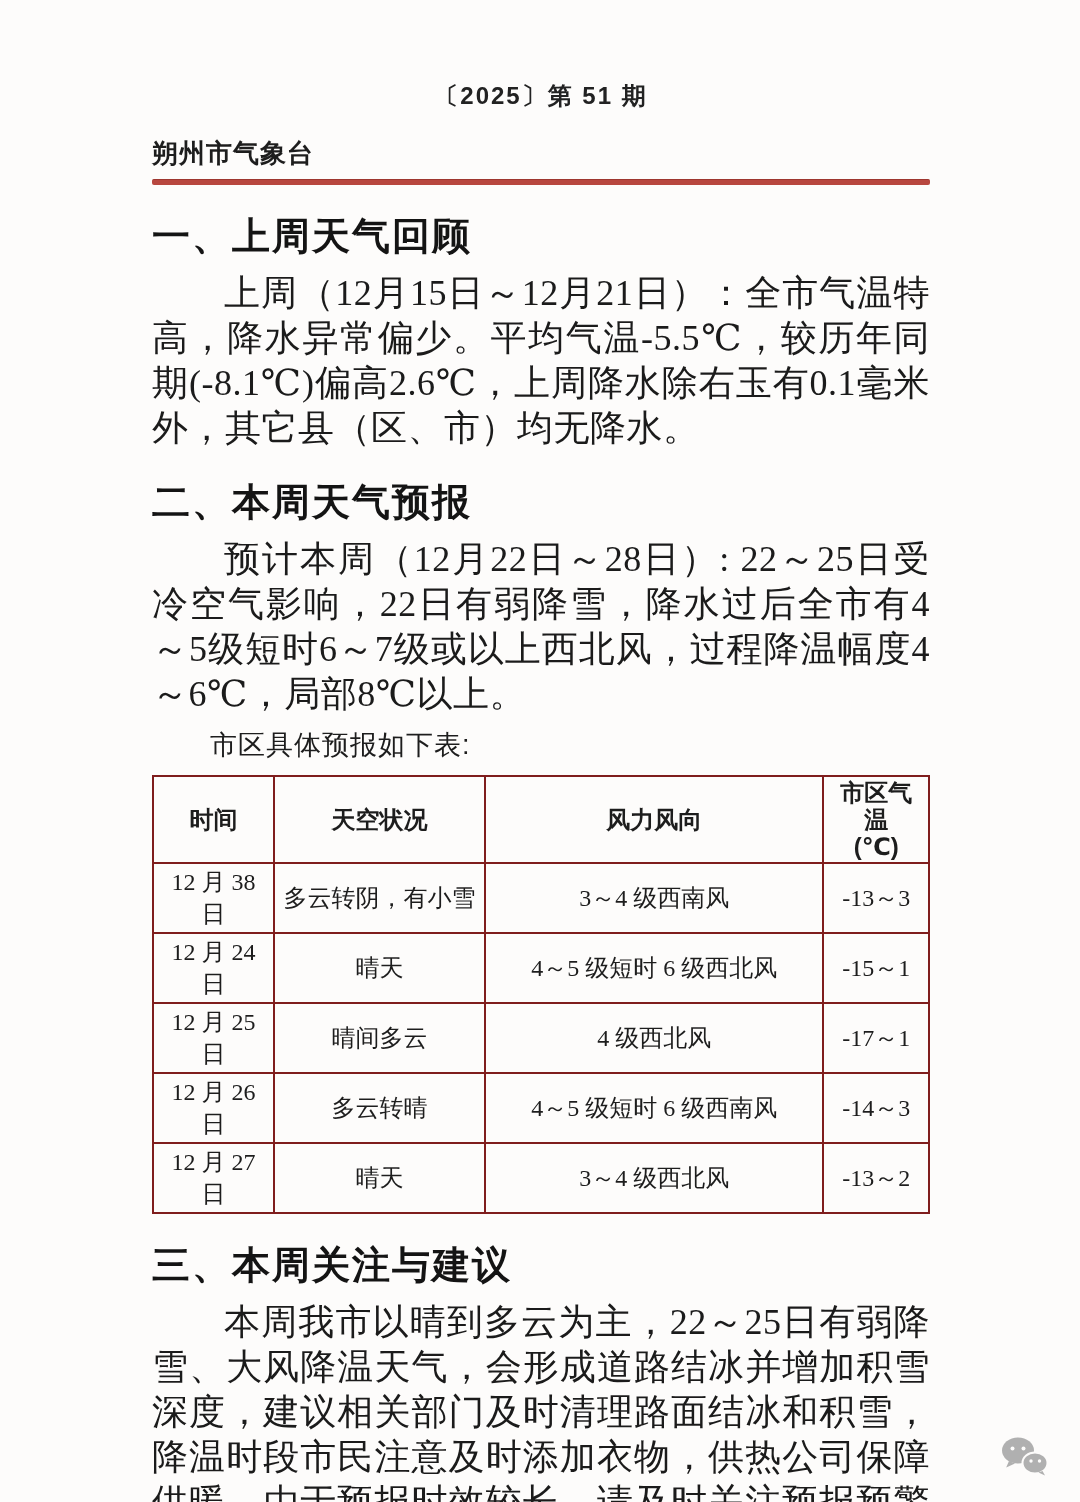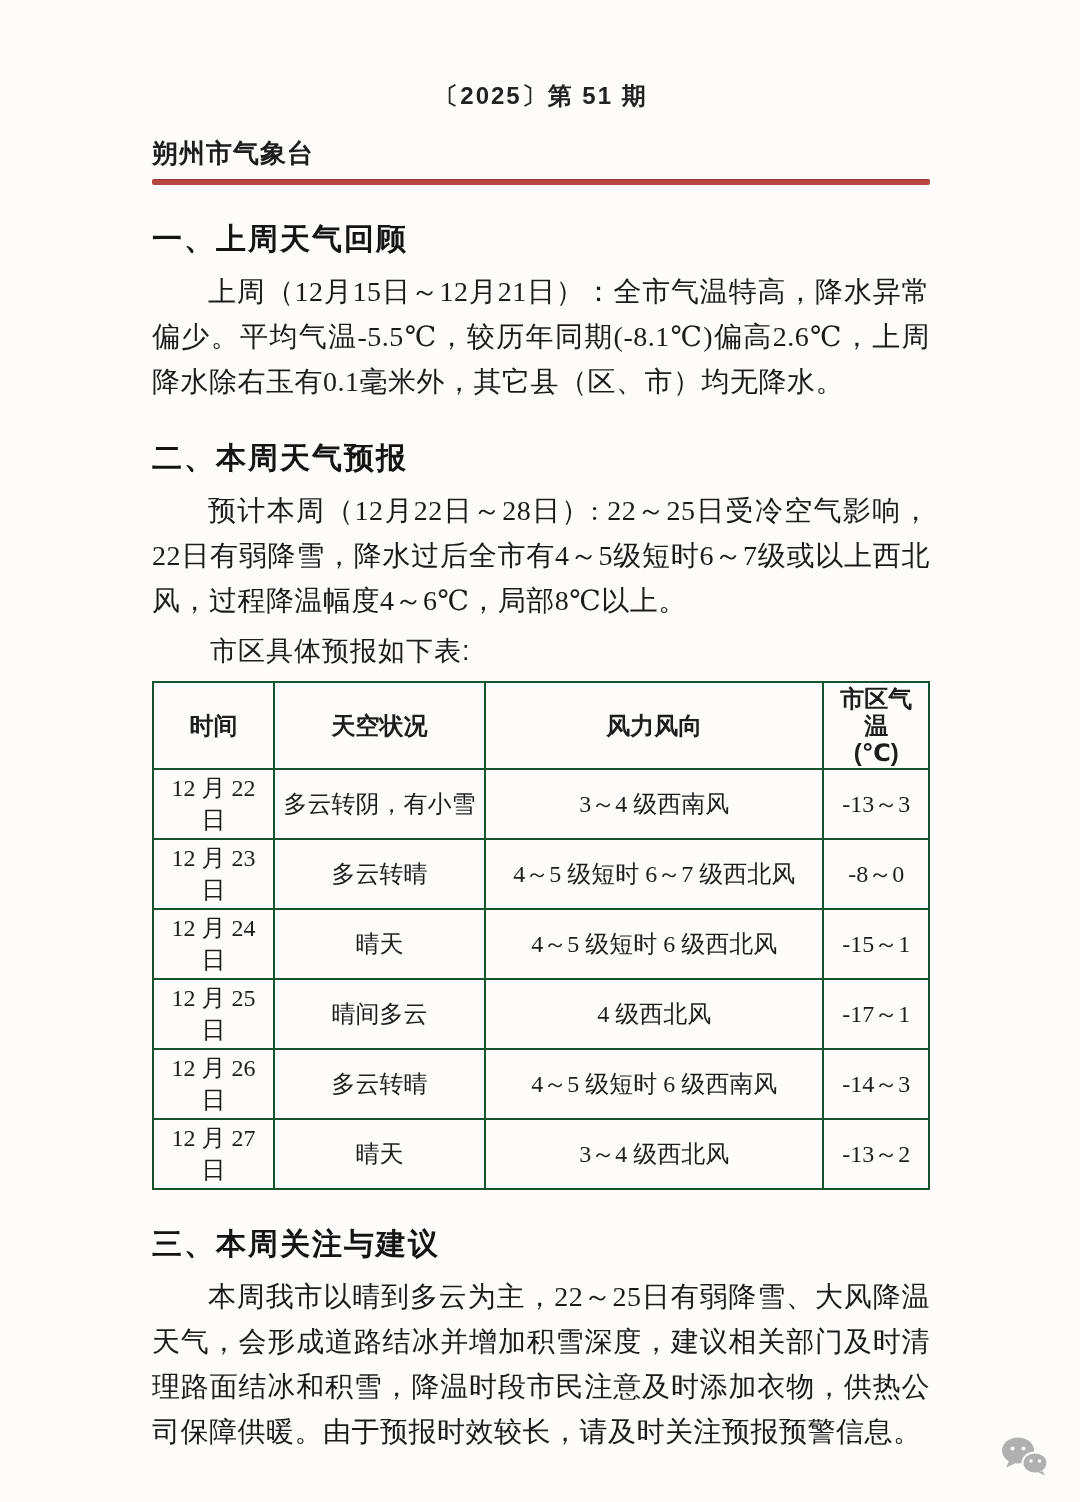--- a/index.html
+++ b/index.html
@@ -56,30 +56,30 @@
     letter-spacing: 1px;
   }
   .red-divider {
     margin-top: 8px;
     height: 6px;
     background: #b8473f;
     border-top: 1px solid #9e362f;
     border-radius: 2px;
   }
   .section-heading {
-    margin-top: 34px;
+    margin-top: 26px;
     font-family: Liberation Sans, sans-serif;
     font-weight: 700;
-    font-size: 30px;
+    font-size: 38px;
     letter-spacing: 2px;
     color: #141414;
   }
   .body-para {
     margin-top: 9px;
-    font-size: 28px;
+    font-size: 36px;
     line-height: 45px;
     letter-spacing: 0.5px;
     text-indent: 2em;
     text-align: justify;
     text-justify: inter-character;
     color: #1b1b1b;
   }
   .table-intro {
     margin: 10px 0 0 58px;
     font-family: "Liberation Sans", "DejaVu Sans", sans-serif;
@@ -87,21 +87,21 @@
     font-size: 27px;
     letter-spacing: 1px;
   }
   table.forecast {
     margin-top: 12px;
     width: 100%;
     border-collapse: collapse;
     table-layout: fixed;
   }
   table.forecast th, table.forecast td {
-    border: 2px solid #14532d;
+    border: 2px solid #7f1d1d;
     text-align: center;
     vertical-align: middle;
     padding: 2px 4px;
   }
   table.forecast th {
     font-family: "Liberation Sans", "DejaVu Sans", sans-serif;
     font-weight: 700;
     font-size: 24px;
     line-height: 27px;
     height: 56px;
@@ -167,30 +167,24 @@
           <th>天空状况</th>
           <th>风力风向</th>
           <th>
             <span class="temp-header-line">市区气温</span>
             <span class="temp-header-line">(℃)</span>
           </th>
         </tr>
       </thead>
       <tbody>
         <tr>
-          <td>12 月 22 日</td>
+          <td>12 月 38 日</td>
           <td>多云转阴，有小雪</td>
           <td>3～4 级西南风</td>
           <td>-13～3</td>
-        </tr>
-        <tr>
-          <td>12 月 23 日</td>
-          <td>多云转晴</td>
-          <td>4～5 级短时 6～7 级西北风</td>
-          <td>-8～0</td>
         </tr>
         <tr>
           <td>12 月 24 日</td>
           <td>晴天</td>
           <td>4～5 级短时 6 级西北风</td>
           <td>-15～1</td>
         </tr>
         <tr>
           <td>12 月 25 日</td>
           <td>晴间多云</td>

